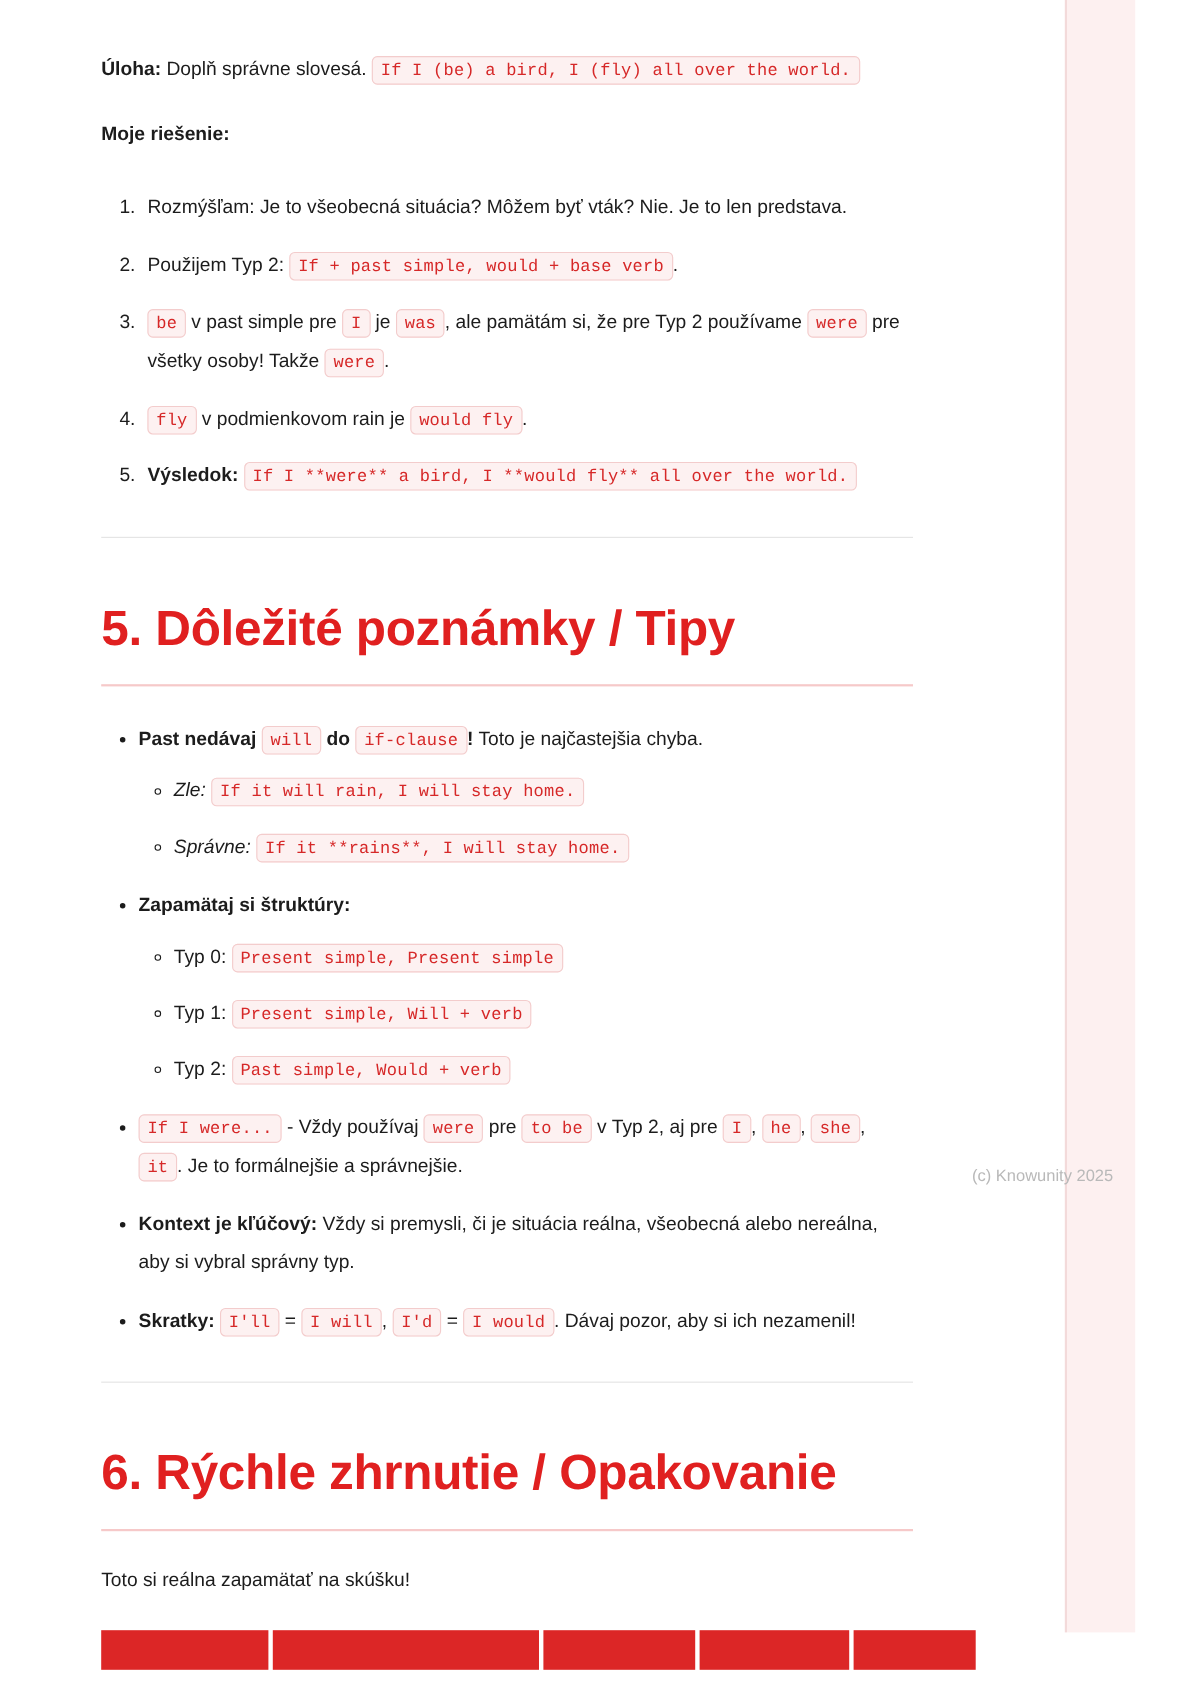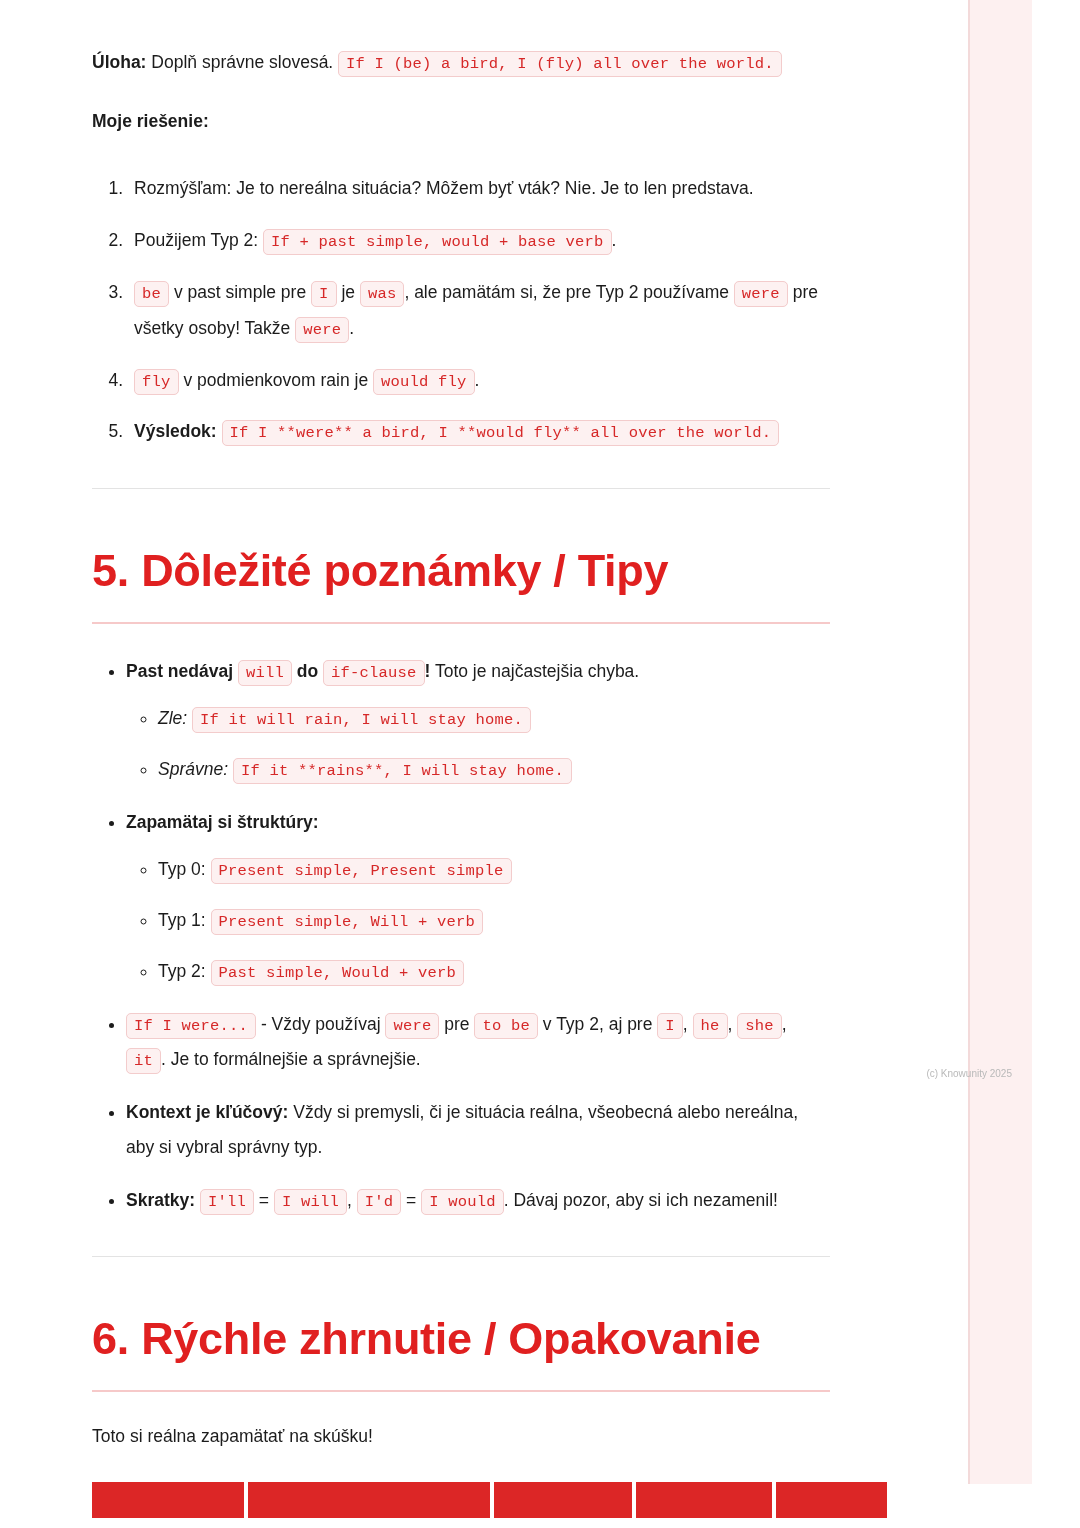--- a/index.html
+++ b/index.html
@@ -127,21 +127,21 @@
   .table-strip .cell {
     background: #dc2626;
     height: 36px;
     margin-right: 4px;
   }
   .table-strip .cell:last-child { margin-right: 0; }
   .copyright {
     position: absolute;
     right: 68px;
     bottom: 62px;
-    font-size: 10px;
+    font-size: 15px;
     color: #b9b9b9;
     z-index: 3;
   }
 </style>
 </head>
 <body>
 
 <div class="page">
 
   <div class="right-strip"></div>
@@ -151,21 +151,21 @@
 
     <p class="task-line">
       <span class="bold">Úloha:</span>
       <span>Doplň správne slovesá.</span>
       <code>If I (be) a bird, I (fly) all over the world.</code>
     </p>
 
     <p class="subhead">Moje riešenie:</p>
 
     <ol class="steps" id="solution-steps">
-        <li><span>Rozmýšľam: Je to nereálna situácia? Môžem byť vták? Nie. Je to len predstava.</span></li>
+        <li><span>Rozmýšľam: Je to všeobecná situácia? Môžem byť vták? Nie. Je to len predstava.</span></li>
         <li><span>Použijem Typ 2: </span><code>If + past simple, would + base verb</code><span>.</span></li>
         <li><code>be</code><span> v past simple pre </span><code>I</code><span> je </span><code>was</code><span>, ale pamätám si, že pre Typ 2 používame </span><code>were</code><span> pre všetky osoby! Takže </span><code>were</code><span>.</span></li>
         <li><code>fly</code><span> v podmienkovom rain je </span><code>would fly</code><span>.</span></li>
         <li><strong>Výsledok:</strong><span> </span><code>If I **were** a bird, I **would fly** all over the world.</code></li>
       </ol>
 
     <hr class="divider">
 
     <h2 class="section">5. Dôležité poznámky / Tipy</h2>
     <hr class="section-rule">

